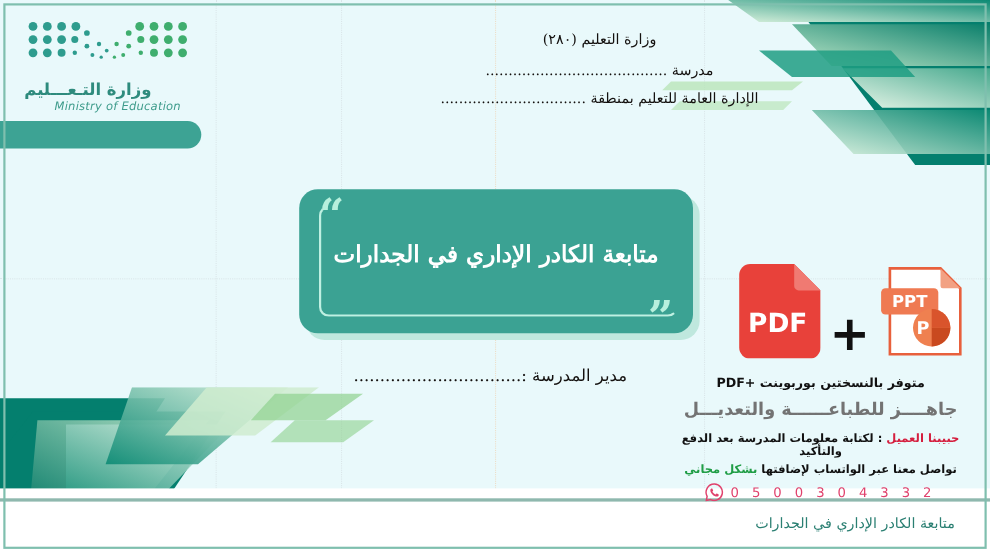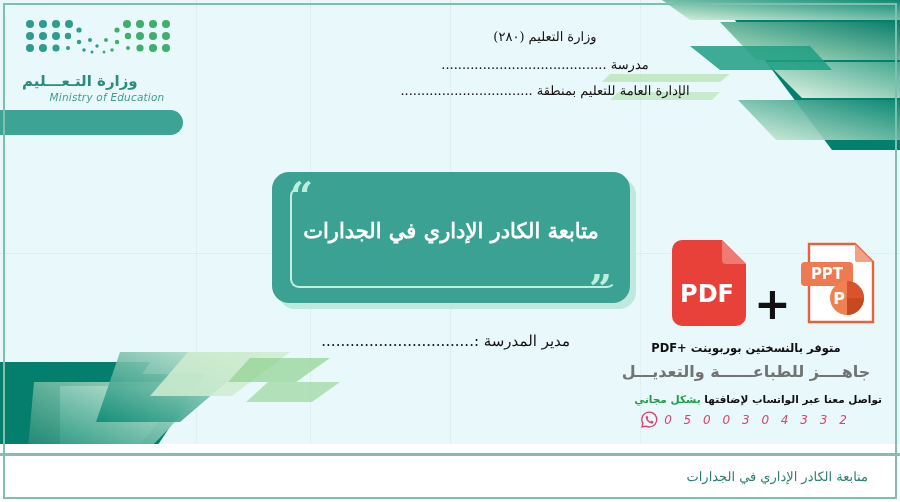--- a/index.html
+++ b/index.html
@@ -98,27 +98,27 @@
   
   .promo{
     position:absolute;right:18px;top:341px;width:272px;z-index:10;
     direction:rtl;text-align:center;
     font-family:"DejaVu Sans","Liberation Sans",sans-serif;
   }
   .promo .p1{font-size:11.5px;font-weight:700;color:#111;margin-bottom:7px;}
   .promo .p2{font-size:16px;font-weight:700;color:#737373;letter-spacing:.3px;margin-bottom:12px;}
   .promo .p3{font-size:10.5px;font-weight:700;color:#111;margin-bottom:4px;}
   .promo .p3 .red{color:#d51f3f;}
-  .promo .p4{font-size:10.5px;font-weight:700;color:#111;margin-bottom:6px;text-align:right;}
+  .promo .p4{font-size:10.5px;font-weight:700;color:#111;margin-bottom:6px;}
   .promo .p4 .green{color:#1f9d45;}
   .phone{
     display:flex;align-items:center;justify-content:center;gap:6px;direction:ltr;
   }
   .phone-num{
-    font-size:12px;color:#e0416c;letter-spacing:4px;font-weight:500;font-style:italic;
+    font-size:12px;color:#e0416c;letter-spacing:4px;font-weight:500;
   }
 
   
   .footer-band{
     position:absolute;left:0;right:0;bottom:0;height:58px;background:#ffffff;z-index:5;
   }
   .footer-rule{
     position:absolute;left:0;right:0;bottom:46px;height:3px;background:#8fb8ae;z-index:6;
   }
   .footer-text{
@@ -271,20 +271,23 @@
       <circle cx="48" cy="58" r="17" fill="#ef8050"></circle>
       <path d="M48,41 a17,17 0 0 1 17,17 L48,58 Z" fill="#d9542c"></path>
       <path d="M48,58 L65,58 a17,17 0 0 1 -17,17 Z" fill="#c9491f"></path>
       <text x="40" y="64" font-family="DejaVu Sans, sans-serif" font-size="16" font-weight="700" fill="#ffffff" text-anchor="middle">P</text>
     </svg>
   </div>
 
   <div class="promo">
     <div class="p1">متوفر بالنسختين بوربوينت  +PDF</div>
     <div class="p2">جاهــــز للطباعــــــة  والتعديـــل</div>
+    <div class="p3">
+      <span class="red">حبيبنا العميل</span><span> : لكتابة معلومات المدرسة بعد الدفع والتأكيد</span>
+    </div>
     <div class="p4">
       <span>تواصل معنا عبر الواتساب لإضافتها </span><span class="green">بشكل مجاني</span>
     </div>
     <div class="phone">
       <svg width="17" height="17" viewBox="0 0 24 24">
         <path d="M12,1.5 A10.5,10.5 0 0 0 2.6,17.2 L1.5,22.5 L7,21.4 A10.5,10.5 0 1 0 12,1.5 Z" fill="none" stroke="#e0416c" stroke-width="1.9"></path>
         <path d="M8.6,7.2 c.4,0 .7,.1 .9,.6 l.8,1.9 c.1,.3 0,.5 -.2,.7 l-.6,.7 c-.2,.2 -.2,.4 0,.7 a8,8 0 0 0 3.5,3 c.3,.1 .5,.1 .7,-.1 l.7,-.8 c.2,-.2 .4,-.3 .7,-.2 l1.9,.9 c.4,.2 .5,.4 .5,.8 c0,1.3 -1.1,2.2 -2.4,2.2 c-3.9,0 -8.4,-4.5 -8.4,-8.3 c0,-1.3 .9,-2.1 2.2,-2.1 Z" fill="#e0416c"></path>
       </svg>
       <span class="phone-num">0 5 0 0 3 0 4 3 3 2</span>
     </div>

